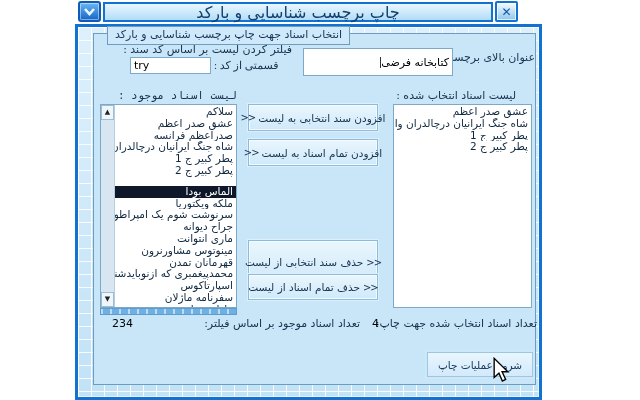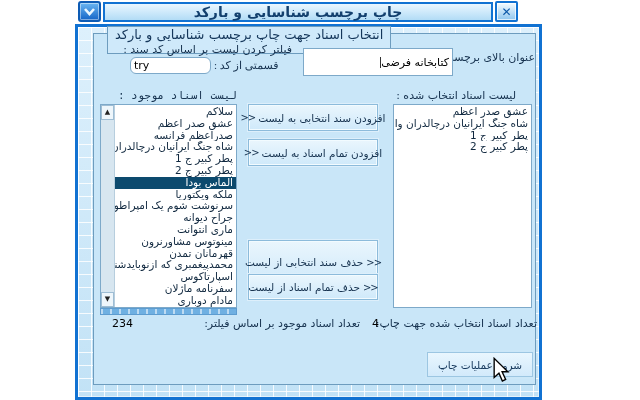--- a/index.html
+++ b/index.html
@@ -17,21 +17,21 @@
     background:linear-gradient(#6ab6f2,#1565c8);
     border:2px solid #0d5bb4;border-radius:3px;
     display:flex;align-items:center;justify-content:center;
     box-shadow:inset 0 0 0 1px rgba(255,255,255,.45);
   }
   .titlebar{
     left:103px;top:2px;width:390px;height:20px;
     background:linear-gradient(#eaf7ff,#b2dcf6);
     border:2px solid #1172d2;
     display:flex;align-items:center;justify-content:center;
-    color:#13406e;font-size:14px;font-weight:700;
+    color:#13406e;font-size:16px;font-weight:400;
   }
   .closebtn{
     left:495px;top:1px;width:23px;height:21px;
     background:linear-gradient(#f4fbff,#8fc6ef);
     border:2px solid #1172d2;border-radius:2px;
     display:flex;align-items:center;justify-content:center;
     color:#0b57a8;font-size:12px;font-weight:bold;
     box-shadow:inset 0 0 0 1px rgba(255,255,255,.7);
   }
 
@@ -45,24 +45,24 @@
       linear-gradient(to right, rgba(255,255,255,.85) 1px, rgba(255,255,255,0) 1px),
       linear-gradient(#ddf0fc,#c2e2f6);
     background-size:13px 13px,13px 13px,auto;
     box-shadow:inset 0 0 0 1px rgba(255,255,255,.55);
   }
   .groupbox{
     left:93px;top:33px;width:443px;height:352px;
     background:#c9e6f8;border:1px solid #6d9cbe;
   }
   .gcaption{
-    left:107px;top:26px;height:28px;
+    left:107px;top:26px;height:19px;
     background:#cfe9fa;border:1px solid #6d9cbe;
     padding:1px 7px;white-space:nowrap;
-    color:#14365a;font-size:13px;line-height:13px;
+    color:#14365a;font-size:11px;line-height:13px;
   }
 
   .lbl{color:#16324f;font-size:11px;white-space:nowrap;direction:rtl;}
   .val{color:#000;font-size:11px;white-space:nowrap;}
 
   .tinput{
     background:#fff;border:1px solid #7da9c9;
     font-size:11px;color:#000;direction:rtl;
     display:flex;align-items:center;padding:0 3px;white-space:nowrap;overflow:hidden;
   }
@@ -82,21 +82,21 @@
     height:13px;background:#eef6fb;border:1px solid #9ebdd4;
     display:flex;align-items:center;justify-content:center;
     font-size:7px;color:#222;line-height:7px;
   }
   .items{flex:1;overflow:hidden;padding-top:1px;}
   .li{
     direction:rtl;text-align:right;padding:0 3px;
     font-size:10.5px;line-height:11.8px;height:11.8px;
     color:#10283f;white-space:nowrap;overflow:hidden;
   }
-  .li.sel{background:#0c4a6e;color:#ffffff;}
+  .li.sel{background:#0f172a;color:#ffffff;margin-top:9px;}
   .hbar{
     background:#6fb0e2;
     background-image:repeating-linear-gradient(90deg,rgba(255,255,255,.55) 0 2px,rgba(255,255,255,0) 2px 9px);
     border:1px solid #5d9cd0;
   }
 
   
   .btn{
     background:linear-gradient(#eaf6fd,#cfe9fa);
     border:1px solid #8cbbdb;
@@ -136,21 +136,21 @@
 <div class="abs groupbox"></div>
 <div class="abs gcaption" dir="rtl">انتخاب اسناد جهت چاپ برچسب شناسایی و بارکد</div>
 
 <div class="abs lbl" style="right:105px;top:51px;">عنوان بالای برچسب :</div>
 <div class="abs tinput" style="left:303px;top:48px;width:150px;height:28px;">
   <span>کتابخانه فرضی</span>
     <span class="caret"></span>
 </div>
 
 <div class="abs lbl" style="right:348px;top:43px;">فیلتر کردن لیست بر اساس کد سند :</div>
-<div class="abs tinput" style="left:130px;top:57px;width:81px;height:17px;justify-content:flex-end;border-radius:6px;">
+<div class="abs tinput" style="left:130px;top:57px;width:81px;height:17px;justify-content:flex-end;">
   <span dir="ltr">try</span>
 </div>
 <div class="abs lbl" style="left:214px;top:59px;font-family:Liberation Serif, serif;">قسمتی از کد :</div>
 
 <div class="abs lbl" style="right:403px;top:89px;font-family:Liberation Mono, monospace;">لیست اسناد موجود :</div>
 <div class="abs lbl" style="right:124px;top:89px;">لیست اسناد انتخاب شده :</div>
 
 <div class="abs listbox" style="left:100px;top:104px;width:137px;height:204px;">
   <div class="vscroll">
     <div class="sbtn">

